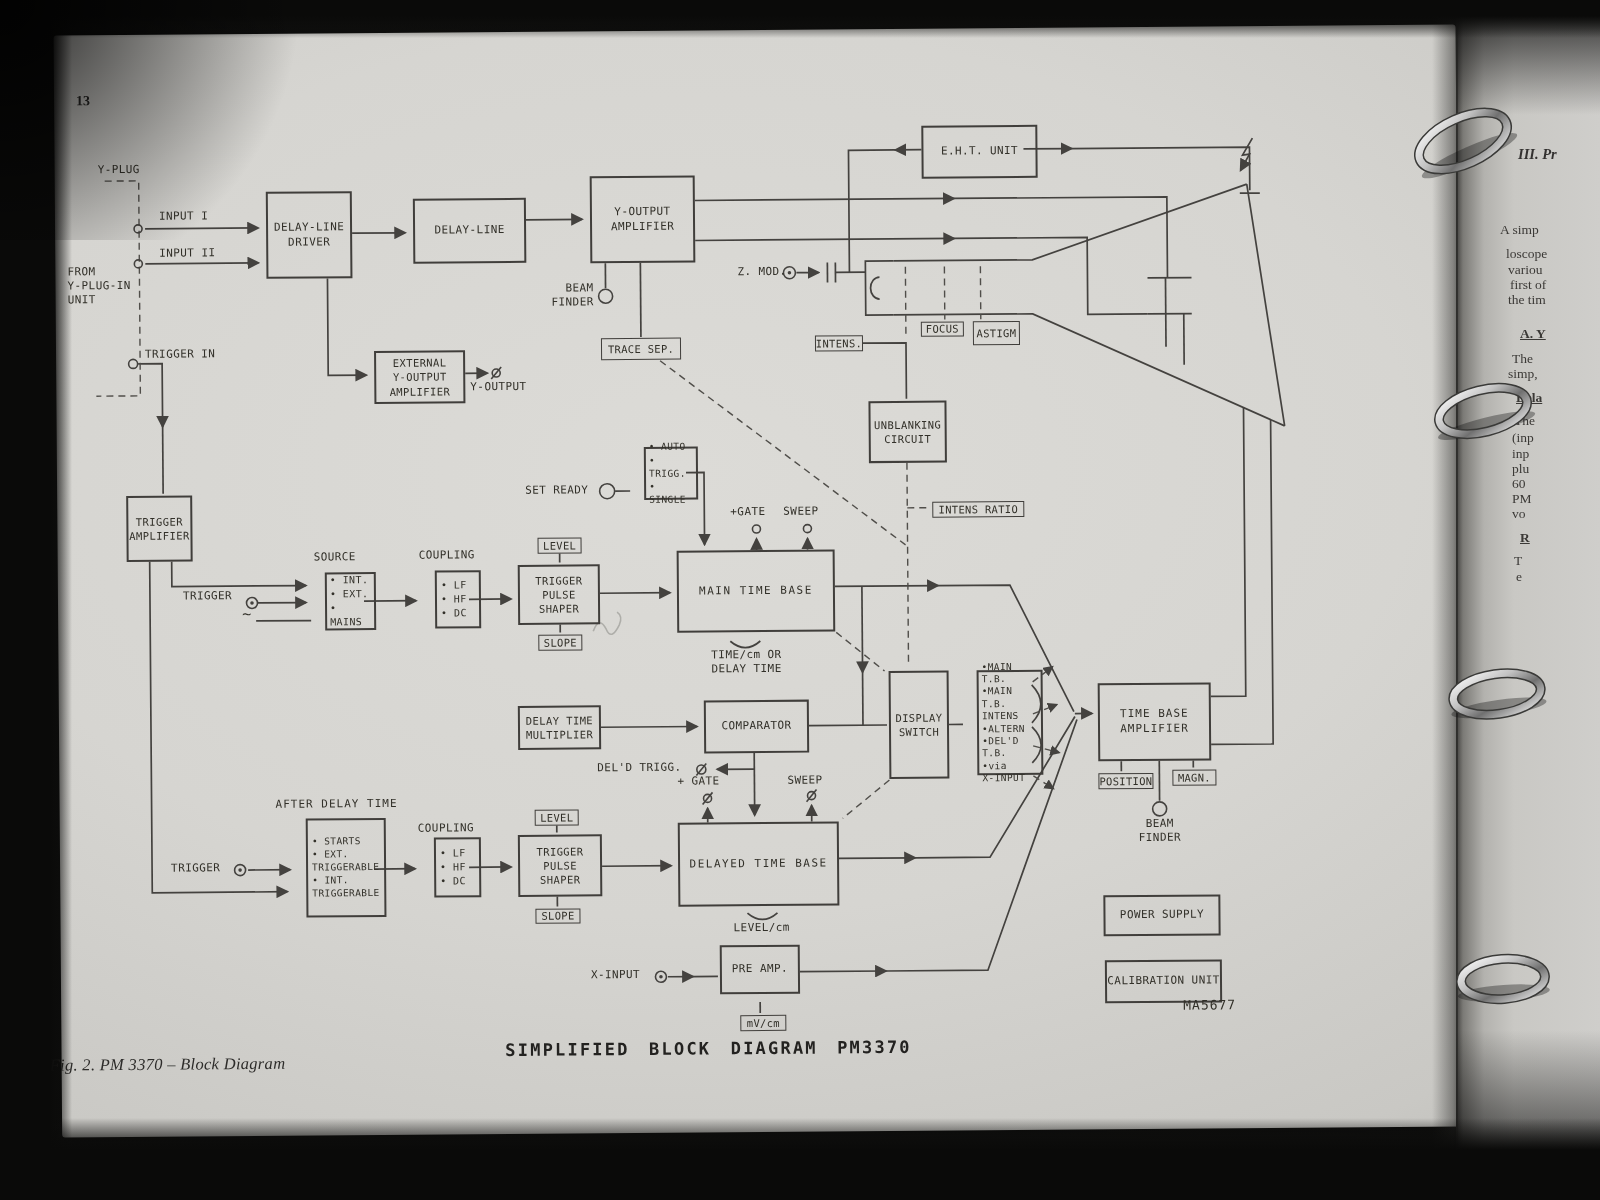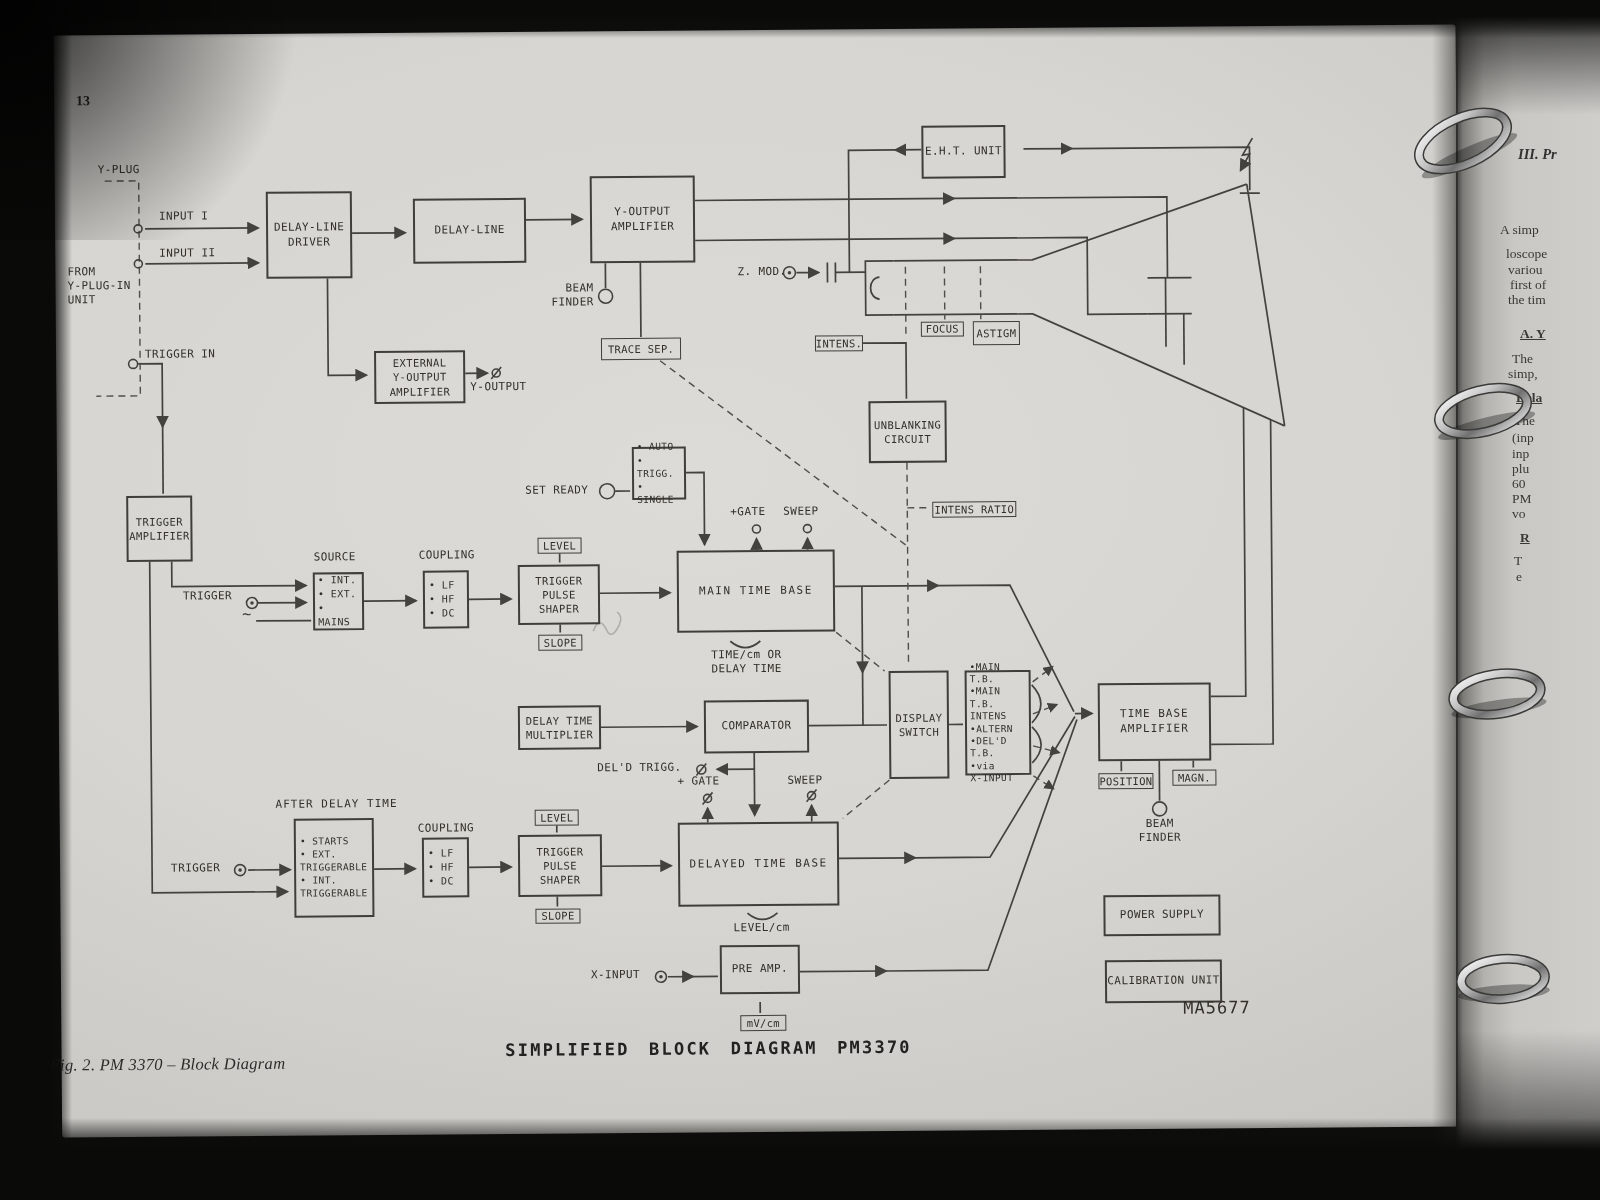--- a/index.html
+++ b/index.html
@@ -15,21 +15,21 @@
   svg.lines{position:absolute;left:0;top:0;}
   .s{stroke:#44423f;stroke-width:1.7;fill:none;}
   .d{stroke:#504e4a;stroke-width:1.4;fill:none;stroke-dasharray:7 5;}
   .t{stroke:#44423f;stroke-width:1.6;fill:none;}
   .dot{fill:#44423f;stroke:none;}
   .pencil{stroke:#a3a29d;stroke-width:1.6;fill:none;opacity:.8;}
   .bx{position:absolute;border:2.4px solid #403e3b;display:flex;align-items:center;justify-content:center;
       text-align:center;font-size:11px;letter-spacing:.4px;color:#323029;white-space:pre-line;
       line-height:1.35;box-sizing:border-box;}
   .sm{border-width:1.7px;font-size:10.5px;letter-spacing:.3px;}
-  .list{justify-content:flex-start;text-align:left;padding-left:5px;line-height:1.4;font-size:10.5px;}
+  .list{justify-content:flex-start;text-align:left;padding-left:5px;line-height:1.4;font-size:10.5px;margin-left:12px;}
   .lbl{position:absolute;font-size:11px;letter-spacing:.4px;color:#323029;white-space:pre-line;line-height:1.25;}
   .d-title{position:absolute;left:500px;top:1038px;width:410px;text-align:center;font-weight:bold;
       font-size:17px;letter-spacing:2.2px;word-spacing:7px;color:#232220;}
   .d-caption{position:absolute;left:46px;top:1050px;font-family:"Liberation Serif",serif;font-style:italic;
       font-size:16.5px;color:#2d2c2a;letter-spacing:.3px;}
   .pgnum{position:absolute;left:80px;top:88px;font-family:"Liberation Serif",serif;font-weight:bold;
       font-size:14px;color:#2b2a28;}
   #rpage{position:absolute;left:1456px;top:0;width:144px;height:1200px;
       background:linear-gradient(90deg,#3f3e3c 0px,#7b7a76 7px,#b3b2ae 28px,#c9c8c4 58px,#cfcecb 100%);}
   #rpage::before{content:"";position:absolute;left:0;top:0;width:100%;height:115px;
@@ -205,21 +205,21 @@
         <circle class="t" cx="1158" cy="812" r="7"></circle>
       </g>
       <path class="pencil" d="M593,630 q6,-16 13,-2 q5,12 13,-4 q4,-9 -2,-13"></path>
     </svg>
 
     <div class="bx" style="left:269px;top:188px;width:86px;height:87px">DELAY-LINE
 DRIVER</div>
     <div class="bx" style="left:416px;top:196px;width:113px;height:65px">DELAY-LINE</div>
     <div class="bx" style="left:593px;top:175px;width:105px;height:87px">Y-OUTPUT
 AMPLIFIER</div>
-    <div class="bx" style="left:925px;top:127px;width:84px;height:53px">E.H.T. UNIT</div>
+    <div class="bx" style="left:925px;top:127px;width:116px;height:53px">E.H.T. UNIT</div>
     <div class="bx" style="left:376px;top:348px;width:91px;height:53px;font-size:10.5px">EXTERNAL
 Y-OUTPUT
 AMPLIFIER</div>
     <div class="bx sm" style="left:603px;top:337px;width:80px;height:22px">TRACE SEP.</div>
     <div class="bx" style="left:127px;top:491px;width:66px;height:66px;font-size:10.5px">TRIGGER
 AMPLIFIER</div>
     <div class="bx" style="left:870px;top:402px;width:78px;height:62px;font-size:10.5px">UNBLANKING
 CIRCUIT</div>
     <div class="bx sm" style="left:817px;top:336px;width:48px;height:16px">INTENS.</div>
     <div class="bx sm" style="left:923px;top:323px;width:43px;height:15px">FOCUS</div>
@@ -232,21 +232,21 @@
 • MAINS</div>
     <div class="bx list" style="left:423px;top:568px;width:46px;height:58px;font-size:10px;padding-left:4px">• LF
 • HF
 • DC</div>
     <div class="bx sm" style="left:538px;top:536px;width:44px;height:16px">LEVEL</div>
     <div class="bx" style="left:518px;top:563px;width:82px;height:60px;font-size:10.5px">TRIGGER
 PULSE
 SHAPER</div>
     <div class="bx sm" style="left:538px;top:633px;width:44px;height:16px">SLOPE</div>
     <div class="bx" style="left:677px;top:550px;width:158px;height:82px;letter-spacing:1.5px">MAIN TIME BASE</div>
-    <div class="bx sm" style="left:933px;top:503px;width:84px;height:16px">INTENS RATIO</div>
+    <div class="bx sm" style="left:933px;top:503px;width:92px;height:16px">INTENS RATIO</div>
     <div class="bx" style="left:517px;top:704px;width:83px;height:44px;font-size:10.5px">DELAY TIME
 MULTIPLIER</div>
     <div class="bx" style="left:703px;top:700px;width:105px;height:53px">COMPARATOR</div>
     <div class="bx" style="left:888px;top:672px;width:60px;height:108px;font-size:10.5px">DISPLAY
 SWITCH</div>
     <div class="bx list" style="left:964px;top:672px;width:66px;height:105px;font-size:9.5px;line-height:1.3;padding-left:3px">•MAIN T.B.
 •MAIN T.B.
  INTENS
 •ALTERN
 •DEL'D T.B.
@@ -299,21 +299,21 @@
     <div class="lbl" style="left:596px;top:760px">DEL'D  TRIGG.</div>
     <div class="lbl" style="left:676px;top:774px">+ GATE</div>
     <div class="lbl" style="left:786px;top:774px">SWEEP</div>
     <div class="lbl" style="left:274px;top:794px;letter-spacing:1px">AFTER DELAY TIME</div>
     <div class="lbl" style="left:416px;top:819px">COUPLING</div>
     <div class="lbl" style="left:169px;top:857px">TRIGGER</div>
     <div class="lbl" style="left:731px;top:921px">LEVEL/cm</div>
     <div class="lbl" style="left:588px;top:967px">X-INPUT</div>
     <div class="lbl" style="left:1132px;top:820px;width:52px;text-align:center">BEAM
 FINDER</div>
-    <div class="lbl" style="left:1180px;top:1001px;font-size:17px;letter-spacing:1px">MA5677</div>
+    <div class="lbl" style="left:1180px;top:1001px;font-size:13px;letter-spacing:1px">MA5677</div>
     <div class="d-title">SIMPLIFIED BLOCK DIAGRAM PM3370</div>
     <div class="d-caption">Fig. 2.  PM 3370 – Block Diagram</div>
   </div>
 </div>
 
 <div id="rpage">
   <div class="rp-head" style="left:62px;top:146px">III. Pr</div>
   <div class="rp-line" style="left:44px;top:222px">A simp</div>
   <div class="rp-line" style="left:50px;top:246px">loscope</div>
   <div class="rp-line" style="left:52px;top:262px">variou</div>

